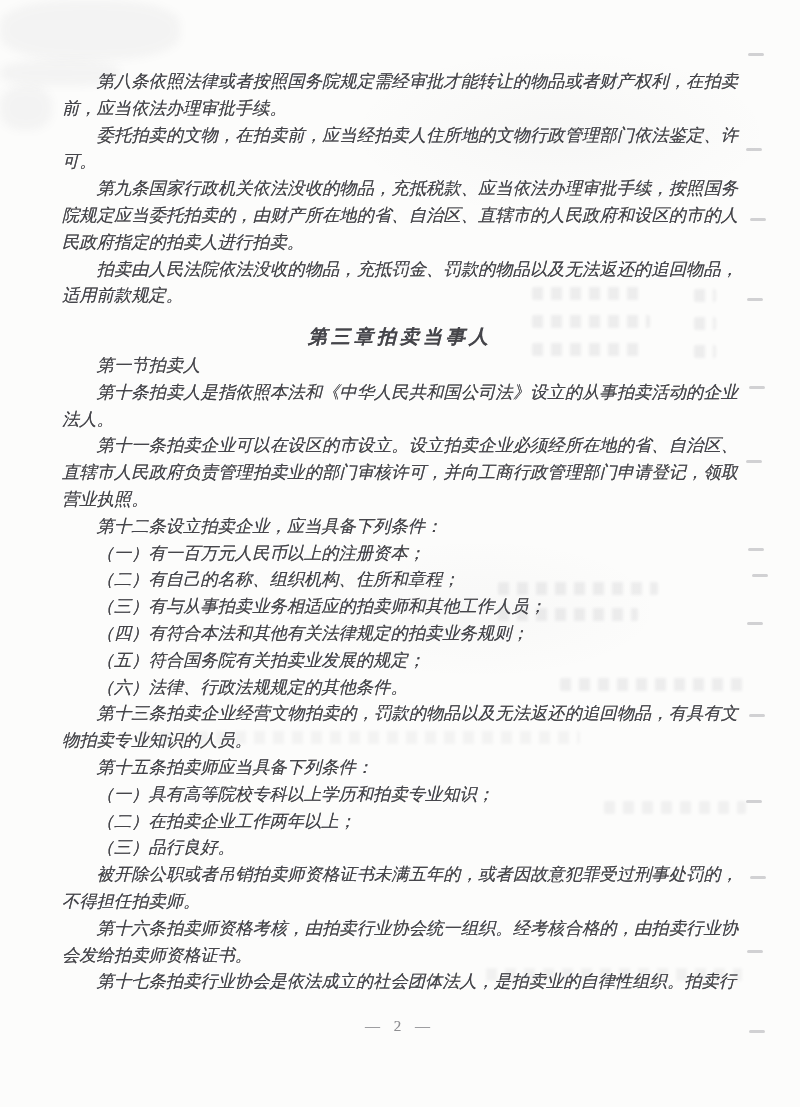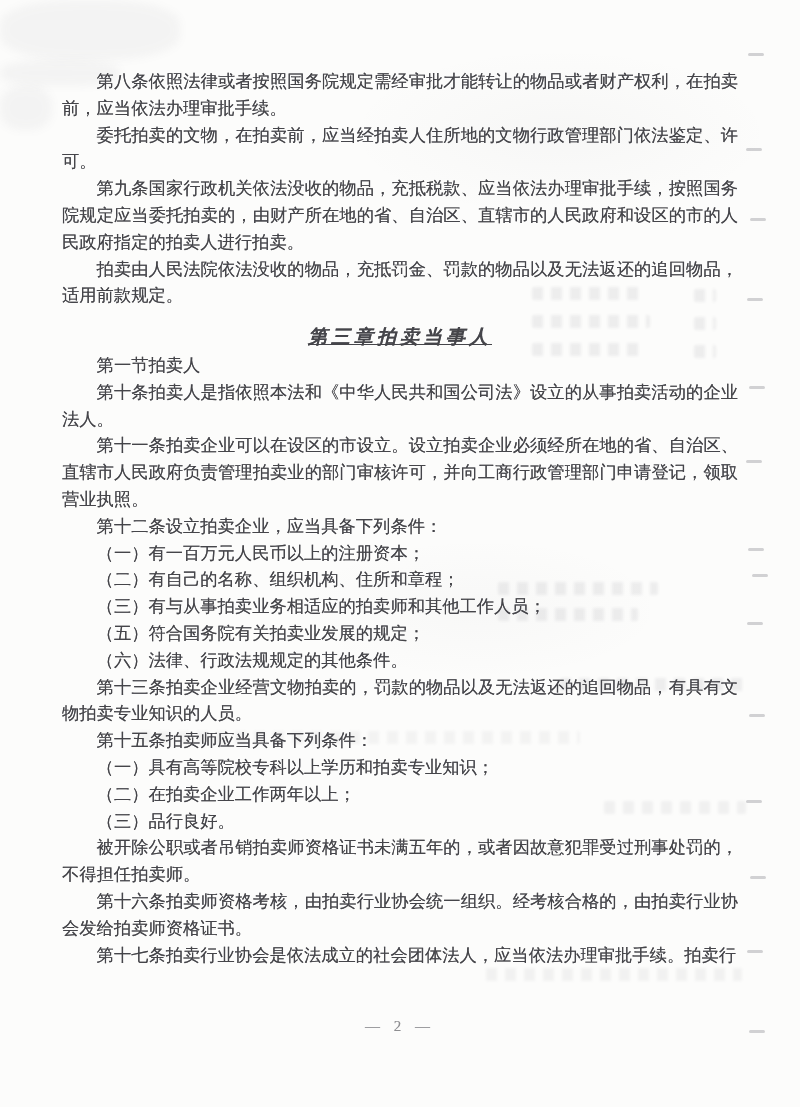--- a/index.html
+++ b/index.html
@@ -15,28 +15,27 @@
       radial-gradient(ellipse 260px 100px at 60% 55%, rgba(120,120,125,0.03), transparent 70%),
       var(--page,#fcfcfb);
   }
   .content{
     position:absolute;left:62px;top:69px;width:676px;
     color:var(--ink,#45454a);
     font-size:17.3px;line-height:26.8px;
     text-align:justify;
     text-shadow:0 0 0.6px rgba(64,64,70,0.75);
   }
-  .para{margin:0;text-indent:2em;}
+  .para{margin:0;text-indent:2em;font-style:italic;}
   .chapter{
     margin:14px 0 2px 0;
     text-align:center;text-indent:0;
     font-size:19px;font-weight:600;font-style:italic;
     letter-spacing:4px;line-height:26.8px;
     color:var(--ink,#45454a);
-    text-decoration:underline;
   }
   .pagenum{
     position:absolute;left:0;top:1018px;width:800px;
     text-align:center;
     color:var(--page_number,#8e8e91);
     font-size:15px;letter-spacing:5px;
     text-shadow:0 0 0.5px rgba(140,140,145,0.6);
   }
   
   .ghost{position:absolute;opacity:.10;filter:blur(1.6px);pointer-events:none;}
@@ -94,26 +93,27 @@
 
     <h2 class="chapter">第三章拍卖当事人</h2>
 
     <p class="para">第一节拍卖人</p>
     <p class="para">第十条拍卖人是指依照本法和《中华人民共和国公司法》设立的从事拍卖活动的企业法人。</p>
     <p class="para">第十一条拍卖企业可以在设区的市设立。设立拍卖企业必须经所在地的省、自治区、直辖市人民政府负责管理拍卖业的部门审核许可，并向工商行政管理部门申请登记，领取营业执照。</p>
     <p class="para">第十二条设立拍卖企业，应当具备下列条件：</p>
     <p class="para">（一）有一百万元人民币以上的注册资本；</p>
     <p class="para">（二）有自己的名称、组织机构、住所和章程；</p>
     <p class="para">（三）有与从事拍卖业务相适应的拍卖师和其他工作人员；</p>
+    <p class="para">（四）有符合本法和其他有关法律规定的拍卖业务规则；</p>
     <p class="para">（五）符合国务院有关拍卖业发展的规定；</p>
     <p class="para">（六）法律、行政法规规定的其他条件。</p>
     <p class="para">第十三条拍卖企业经营文物拍卖的，罚款的物品以及无法返还的追回物品，有具有文物拍卖专业知识的人员。</p>
     <p class="para">第十五条拍卖师应当具备下列条件：</p>
     <p class="para">（一）具有高等院校专科以上学历和拍卖专业知识；</p>
     <p class="para">（二）在拍卖企业工作两年以上；</p>
     <p class="para">（三）品行良好。</p>
     <p class="para">被开除公职或者吊销拍卖师资格证书未满五年的，或者因故意犯罪受过刑事处罚的，不得担任拍卖师。</p>
     <p class="para">第十六条拍卖师资格考核，由拍卖行业协会统一组织。经考核合格的，由拍卖行业协会发给拍卖师资格证书。</p>
-    <p class="para">第十七条拍卖行业协会是依法成立的社会团体法人，应当依法办理审批手续。拍卖行</p>
+    <p class="para">第十七条拍卖行业协会是依法成立的社会团体法人，是拍卖业的自律性组织。拍卖行</p>
   </div>
 
   <div class="pagenum">— 2 —</div>
 </div>
 
 </body></html>

